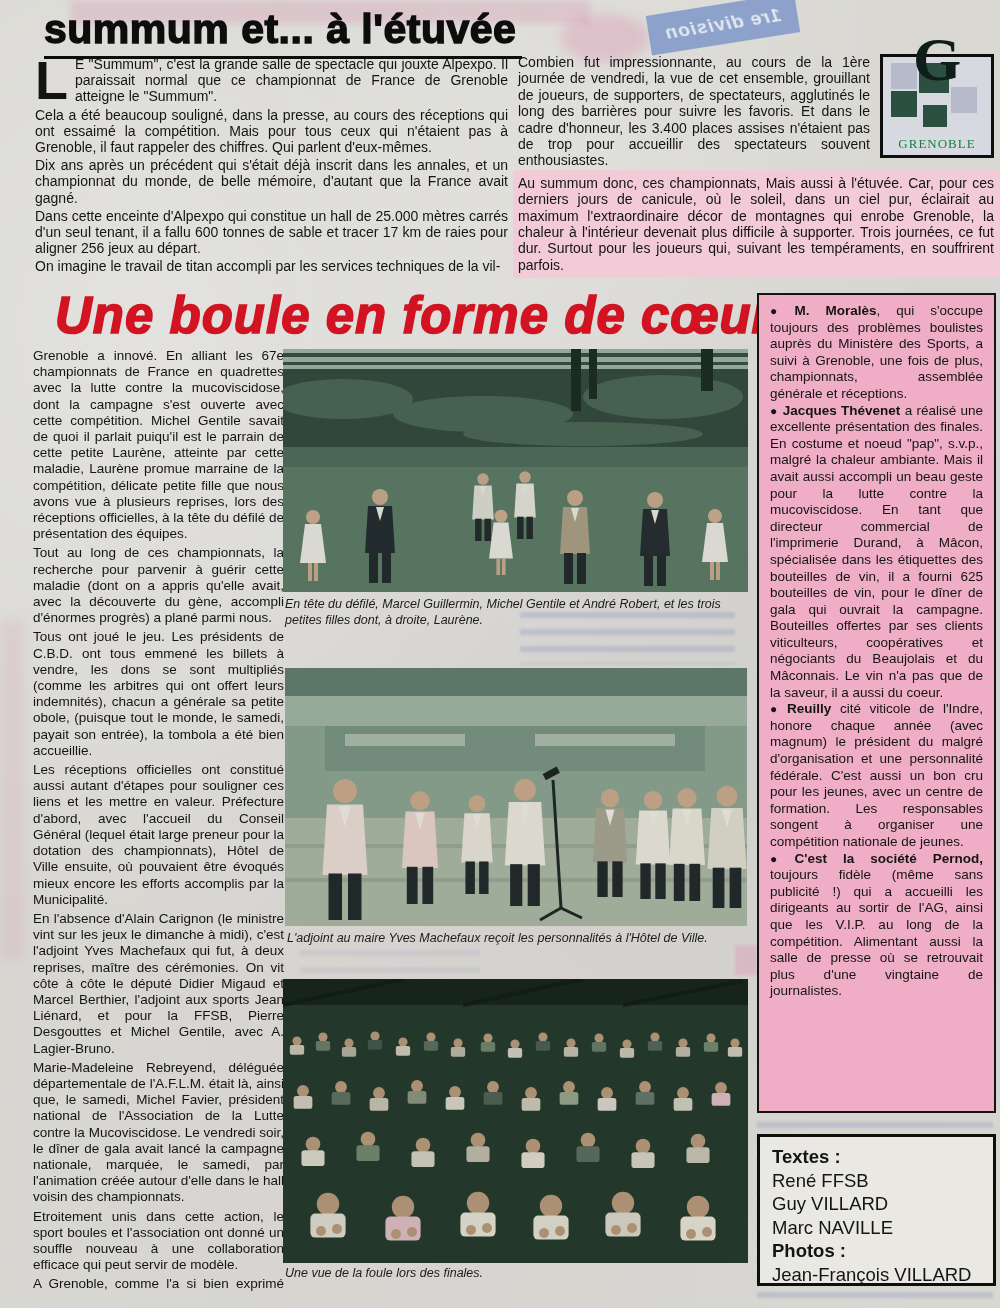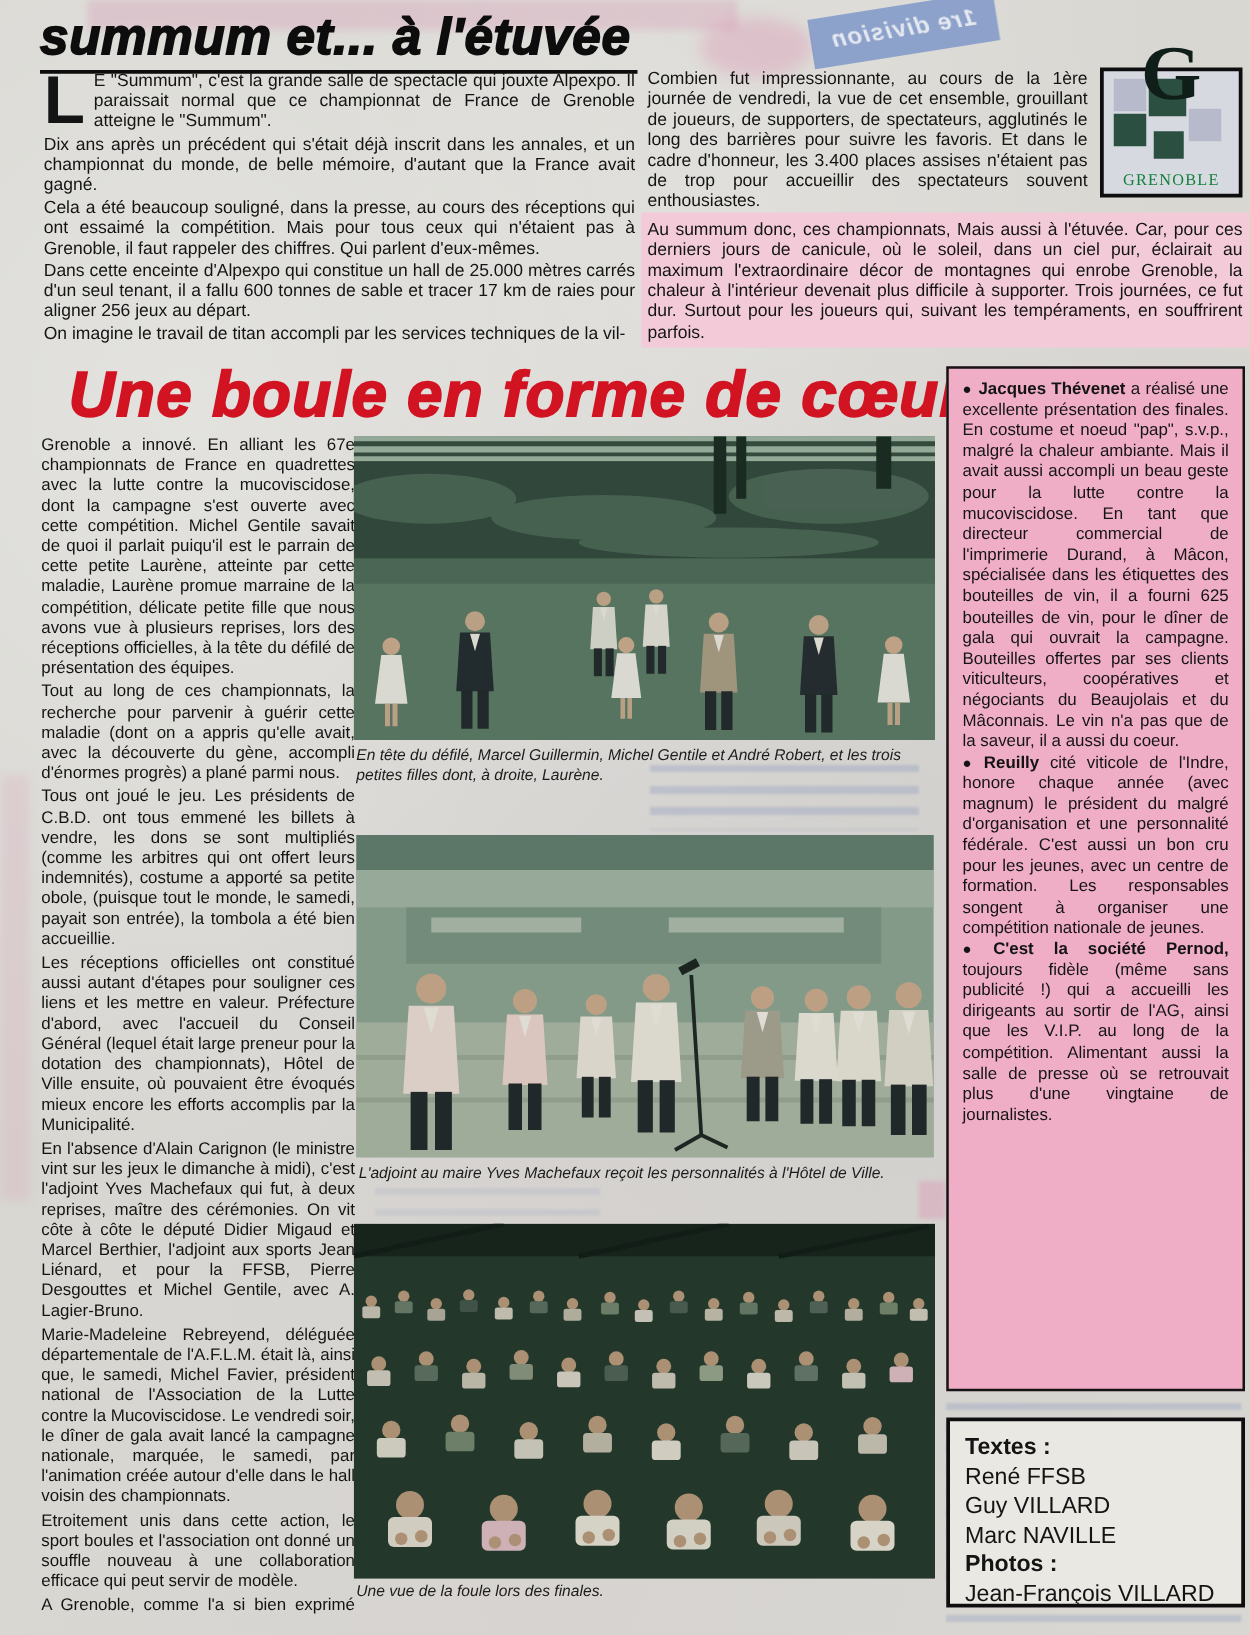--- a/index.html
+++ b/index.html
@@ -27,22 +27,22 @@
   .bleed-pinkbar{left:70px;top:0;width:520px;height:24px;background:rgba(214,120,162,.22);filter:blur(3px);}
   .bleed-pinkblob{left:560px;top:14px;width:90px;height:48px;background:rgba(220,110,160,.25);filter:blur(6px);border-radius:50%;}
   .blines{background:repeating-linear-gradient(to bottom, rgba(100,122,180,.22) 0 6px, transparent 6px 17px);filter:blur(1px);}
   .bl-1{left:520px;top:612px;width:215px;height:52px;}
   .bl-2{left:757px;top:1122px;width:236px;height:180px;}
   .bl-3{left:300px;top:950px;width:180px;height:24px;opacity:.5;}
   .bleed-pinkstrip{left:0;top:620px;width:24px;height:340px;background:rgba(215,135,170,.16);filter:blur(4px);}
   .bleed-pinksq{left:735px;top:945px;width:22px;height:30px;background:rgba(226,130,170,.30);filter:blur(1.5px);}
   
   .headline{
-    position:absolute;left:32px;top:6px;margin:0;
-    font-size:41px;font-style:italic;font-weight:900;letter-spacing:.5px;color:#0d0d0d;
+    position:absolute;left:44px;top:6px;margin:0;
+    font-size:41px;font-weight:900;letter-spacing:.5px;color:#0d0d0d;
     -webkit-text-stroke:1.4px #0d0d0d;
   }
   .headline .hl-inner{border-bottom:3px solid #0d0d0d;padding:0 6px 3px 0;display:inline-block;}
   
   .intro-left{position:absolute;left:35px;top:56px;width:473px;height:228px;overflow:hidden;
     font-size:14px;line-height:16.2px;text-align:justify;}
   .intro-left p{margin:0 0 2px 0;}
   .dropcap{float:left;font-size:54px;line-height:44px;font-weight:bold;margin:2px 7px 0 0;}
   .intro-right{position:absolute;left:518px;top:54px;width:476px;font-size:14px;line-height:16.4px;text-align:justify;}
   .intro-right p{margin:0 0 2px 0;}
@@ -131,22 +131,22 @@
   <div class="bleed bleed-pinksq"></div>
 
   <h1 class="headline">
     <span class="hl-inner">summum et... à l'étuvée</span>
   </h1>
 
   <div class="intro-left">
     <p>
       <span class="dropcap">L</span><span>E "Summum", c'est la grande salle de spectacle qui jouxte Alpexpo. Il paraissait normal que ce championnat de France de Grenoble atteigne le "Summum".</span>
     </p>
+    <p>Cela a été beaucoup souligné, dans la presse, au cours des réceptions qui ont essaimé la compétition. Mais pour tous ceux qui n'étaient pas à Grenoble, il faut rappeler des chiffres. Qui parlent d'eux-mêmes.</p>
     <p>Dix ans après un précédent qui s'était déjà inscrit dans les annales, et un championnat du monde, de belle mémoire, d'autant que la France avait gagné.</p>
-    <p>Cela a été beaucoup souligné, dans la presse, au cours des réceptions qui ont essaimé la compétition. Mais pour tous ceux qui n'étaient pas à Grenoble, il faut rappeler des chiffres. Qui parlent d'eux-mêmes.</p>
     <p>Dans cette enceinte d'Alpexpo qui constitue un hall de 25.000 mètres carrés d'un seul tenant, il a fallu 600 tonnes de sable et tracer 17 km de raies pour aligner 256 jeux au départ.</p>
     <p>On imagine le travail de titan accompli par les services techniques de la vil-</p>
   </div>
 
   <div class="intro-right">
     <div class="logo-float">
       <span class="logo-sq sq1"></span>
       <span class="logo-sq sq2"></span>
       <span class="logo-sq sq3"></span>
       <span class="logo-sq sq4"></span>
@@ -156,21 +156,21 @@
     </div>
     <p>Combien fut impressionnante, au cours de la 1ère journée de vendredi, la vue de cet ensemble, grouillant de joueurs, de supporters, de spectateurs, agglutinés le long des barrières pour suivre les favoris. Et dans le cadre d'honneur, les 3.400 places assises n'étaient pas de trop pour accueillir des spectateurs souvent enthousiastes.</p>
     <p class="highlight">Au summum donc, ces championnats, Mais aussi à l'étuvée. Car, pour ces derniers jours de canicule, où le soleil, dans un ciel pur, éclairait au maximum l'extraordinaire décor de montagnes qui enrobe Grenoble, la chaleur à l'intérieur devenait plus difficile à supporter. Trois journées, ce fut dur. Surtout pour les joueurs qui, suivant les tempéraments, en souffrirent parfois.</p>
   </div>
 
   <h2 class="red-headline">Une boule en forme de cœur</h2>
 
   <div class="article-col">
     <p>Grenoble a innové. En alliant les 67e championnats de France en quadrettes avec la lutte contre la mucoviscidose, dont la campagne s'est ouverte avec cette compétition. Michel Gentile savait de quoi il parlait puiqu'il est le parrain de cette petite Laurène, atteinte par cette maladie, Laurène promue marraine de la compétition, délicate petite fille que nous avons vue à plusieurs reprises, lors des réceptions officielles, à la tête du défilé de présentation des équipes.</p>
     <p>Tout au long de ces championnats, la recherche pour parvenir à guérir cette maladie (dont on a appris qu'elle avait, avec la découverte du gène, accompli d'énormes progrès) a plané parmi nous.</p>
-    <p>Tous ont joué le jeu. Les présidents de C.B.D. ont tous emmené les billets à vendre, les dons se sont multipliés (comme les arbitres qui ont offert leurs indemnités), costume a apporté sa petite obole, (puisque tout le monde, le samedi, payait son entrée), la tombola a été bien accueillie.</p>
+    <p>Tous ont joué le jeu. Les présidents de C.B.D. ont tous emmené les billets à vendre, les dons se sont multipliés (comme les arbitres qui ont offert leurs indemnités), chacun a générale sa petite obole, (puisque tout le monde, le samedi, payait son entrée), la tombola a été bien accueillie.</p>
     <p>Les réceptions officielles ont constitué aussi autant d'étapes pour souligner ces liens et les mettre en valeur. Préfecture d'abord, avec l'accueil du Conseil Général (lequel était large preneur pour la dotation des championnats), Hôtel de Ville ensuite, où pouvaient être évoqués mieux encore les efforts accomplis par la Municipalité.</p>
     <p>En l'absence d'Alain Carignon (le ministre vint sur les jeux le dimanche à midi), c'est l'adjoint Yves Machefaux qui fut, à deux reprises, maître des cérémonies. On vit côte à côte le député Didier Migaud et Marcel Berthier, l'adjoint aux sports Jean Liénard, et pour la FFSB, Pierre Desgouttes et Michel Gentile, avec A. Lagier-Bruno.</p>
     <p>Marie-Madeleine Rebreyend, déléguée départementale de l'A.F.L.M. était là, ainsi que, le samedi, Michel Favier, président national de l'Association de la Lutte contre la Mucoviscidose. Le vendredi soir, le dîner de gala avait lancé la campagne nationale, marquée, le samedi, par l'animation créée autour d'elle dans le hall voisin des championnats.</p>
     <p>Etroitement unis dans cette action, le sport boules et l'association ont donné un souffle nouveau à une collaboration efficace qui peut servir de modèle.</p>
     <p>A Grenoble, comme l'a si bien exprimé Pierre Desgouttes, la boule avait la forme d'un coeur.</p>
   </div>
 
   <figure class="photo ph1">
     <svg viewBox="0 0 465 243" preserveAspectRatio="none">
       <rect width="465" height="243" fill="#54705e"></rect>
@@ -301,20 +301,21 @@
           <circle cx="349" cy="249" r="5"></circle>
         <circle cx="408" cy="255" r="5"></circle>
           <circle cx="424" cy="253" r="5"></circle>
       </g>
       <rect width="465" height="284" fill="#2e4a3a" opacity=".12"></rect>
     </svg>
   </figure>
   <figcaption class="caption cap3">Une vue de la foule lors des finales.</figcaption>
 
   <aside class="sidebar">
+    <p><span class="bullet">●</span><b>M. Moralès</b><span>, qui s'occupe toujours des problèmes boulistes auprès du Ministère des Sports, a suivi à Grenoble, une fois de plus, championnats, assemblée générale et réceptions.</span></p>
     <p><span class="bullet">●</span><b>Jacques Thévenet</b><span> a réalisé une excellente présentation des finales. En costume et noeud "pap", s.v.p., malgré la chaleur ambiante. Mais il avait aussi accompli un beau geste pour la lutte contre la mucoviscidose. En tant que directeur commercial de l'imprimerie Durand, à Mâcon, spécialisée dans les étiquettes des bouteilles de vin, il a fourni 625 bouteilles de vin, pour le dîner de gala qui ouvrait la campagne. Bouteilles offertes par ses clients viticulteurs, coopératives et négociants du Beaujolais et du Mâconnais. Le vin n'a pas que de la saveur, il a aussi du coeur.</span></p>
     <p><span class="bullet">●</span><b>Reuilly</b><span> cité viticole de l'Indre, honore chaque année (avec magnum) le président du malgré d'organisation et une personnalité fédérale. C'est aussi un bon cru pour les jeunes, avec un centre de formation. Les responsables songent à organiser une compétition nationale de jeunes.</span></p>
     <p><span class="bullet">●</span><b>C'est la société Pernod,</b><span> toujours fidèle (même sans publicité !) qui a accueilli les dirigeants au sortir de l'AG, ainsi que les V.I.P. au long de la compétition. Alimentant aussi la salle de presse où se retrouvait plus d'une vingtaine de journalistes.</span></p>
   </aside>
 
   <div class="credits">
     <div class="lbl">Textes :</div>
     <div>René FFSB</div>
     <div>Guy VILLARD</div>
     <div>Marc NAVILLE</div>

